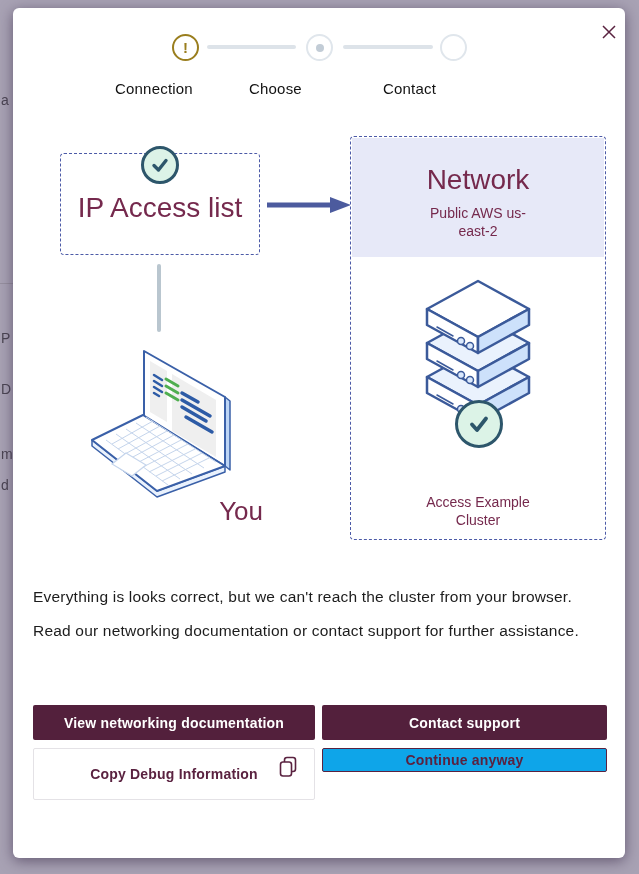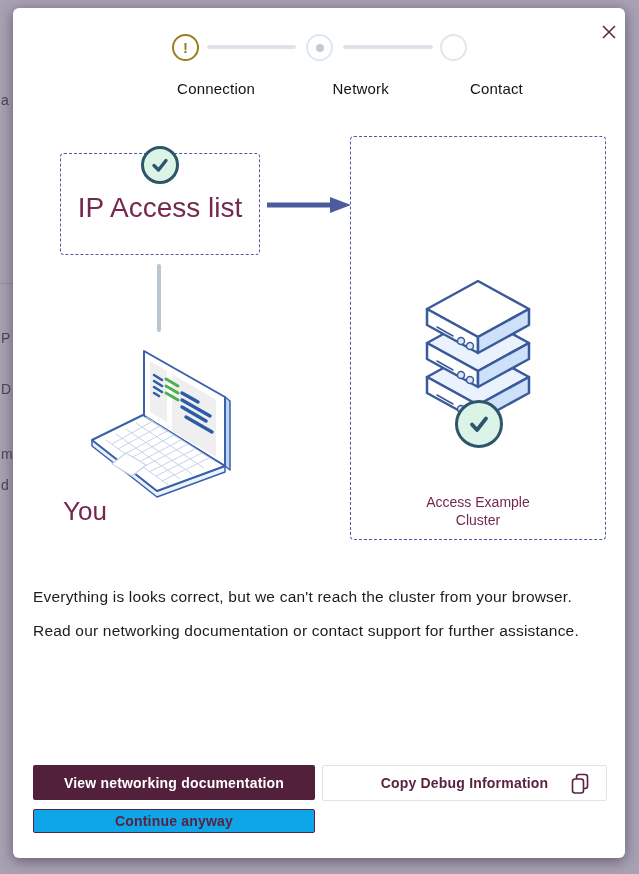--- a/index.html
+++ b/index.html
@@ -19,36 +19,36 @@
   }
   
   .close-btn{position:absolute;left:586px;top:14px;width:20px;height:20px;cursor:pointer;background:none;border:none;padding:0;}
   
   .step-circle{position:absolute;box-sizing:border-box;width:27px;height:27px;border-radius:50%;top:26px;display:flex;align-items:center;justify-content:center;background:#fff;}
   .step-warning{border:2px solid #9a7e1e;color:#9a7e1e;font-weight:700;font-size:15px;}
   .step-active{border:2px solid #e0e6ec;}
   .step-active .dot{width:8px;height:8px;border-radius:50%;background:#c2ccd6;}
   .step-pending{border:2px solid #e0e6ec;}
   .step-connector{position:absolute;top:37px;height:4px;border-radius:2px;background:#dde3e9;}
-  .step-label{position:absolute;top:72px;width:140px;text-align:right;font-size:15px;color:#121212;letter-spacing:.2px;}
+  .step-label{position:absolute;top:72px;width:140px;text-align:left;font-size:15px;color:#121212;letter-spacing:.2px;}
   
   .dashed-box{position:absolute;box-sizing:border-box;border:1.5px dashed #4c5aa7;border-radius:4px;background:#fff;}
   .diagram-title{font-size:28px;font-weight:400;color:#75294d;text-align:center;}
   .diagram-sub{font-size:14px;color:#75294d;text-align:center;line-height:18px;}
   .check-circle{position:absolute;box-sizing:border-box;background:#dcf3e7;border:3px solid #2d566b;border-radius:50%;display:flex;align-items:center;justify-content:center;z-index:3;}
   .network-header{position:absolute;left:1px;right:1px;top:1px;height:119px;background:#e7e9f8;display:flex;flex-direction:column;align-items:center;padding-top:26px;box-sizing:border-box;}
   .v-line{position:absolute;left:144px;top:256px;width:4px;height:68px;background:#b9c6cf;border-radius:2px;}
-  .you-label{position:absolute;left:50px;top:488px;width:200px;text-align:left;font-size:26px;color:#75294d;}
+  .you-label{position:absolute;left:50px;top:488px;width:200px;text-align:right;font-size:26px;color:#75294d;}
   
   .msg{position:absolute;left:20px;width:578px;font-size:15.5px;color:#1c1c1c;letter-spacing:.2px;}
   
-  .actions{position:absolute;left:20px;top:757px;width:574px;display:grid;grid-template-columns:282px 285px;column-gap:7px;row-gap:8px;}
+  .actions{position:absolute;left:20px;top:697px;width:574px;display:grid;grid-template-columns:282px 285px;column-gap:7px;row-gap:8px;}
   .btn{box-sizing:border-box;height:35px;display:flex;align-items:center;justify-content:center;font-family:"Liberation Sans",sans-serif;font-size:14px;font-weight:700;letter-spacing:.2px;border-radius:2px;cursor:pointer;position:relative;}
   .btn-filled{background:#53203c;color:#ffffff;border:none;}
-  .btn-ghost{background:#fff;color:#5a2240;border:1px solid #e4e2e6;height:36px;}
+  .btn-ghost{background:#fff;color:#5a2240;border:1px solid #e4e2e6;height:52px;}
   .btn-outline{background:#0ea5e9;color:#5a2240;border:1.5px solid #5a2240;height:24px;}
   .copy-ic{position:absolute;right:16px;top:7px;}
 </style>
 </head>
 <body>
 
 <div>
   <span class="peek-letter" style="top:92px">a</span>
   <div class="peek-line"></div>
   <span class="peek-letter" style="top:330px">P</span>
@@ -72,21 +72,21 @@
       <span>!</span>
     </div>
     <div class="step-connector" style="left:194px;width:89px"></div>
     <div class="step-circle step-active" style="left:293px">
       <span class="dot"></span>
     </div>
     <div class="step-connector" style="left:330px;width:90px"></div>
     <div class="step-circle step-pending" style="left:427px"></div>
 
     <div class="step-label" style="left:102px">Connection</div>
-    <div class="step-label" style="left:236px">Network</div>
+    <div class="step-label" style="left:236px">Choose</div>
     <div class="step-label" style="left:370px">Contact</div>
   </div>
 
   <div>
 
     <div class="dashed-box" style="left:47px;top:145px;width:200px;height:102px">
       <div class="diagram-title" style="margin-top:38px">IP Access list</div>
     </div>
     <div class="check-circle" style="left:128px;top:138px;width:38px;height:38px">
       <svg width="22" height="22" viewBox="0 0 22 22">
@@ -125,20 +125,24 @@
           <path d="M58 72 L128 117 M48 78 L116 123 M38 84 L104 129 M28 89 L92 134 M18 95 L80 140"></path>
           <path d="M65 76 L24 99 M72 81 L30 104 M79 86 L37 109 M86 90 L43 113 M93 95 L49 118 M100 99 L55 122 M107 104 L61 127 M114 108 L68 131 M121 113 L74 136"></path>
         </g>
 
         <path d="M38 108 L58 120 L44 131 L24 119 Z" fill="#ffffff" stroke="#c5d5ec" stroke-width="1.2"></path>
       </svg>
     </div>
     <div class="you-label">You</div>
 
     <div class="dashed-box" style="left:337px;top:128px;width:256px;height:404px">
+      <div class="network-header">
+        <div class="diagram-title">Network</div>
+        <div class="diagram-sub" style="max-width:112px;margin-top:8px">Public AWS us-east-2</div>
+      </div>
 
       <div style="position:absolute;left:50%;top:140px;transform:translateX(-50%)">
         <svg width="150" height="150" viewBox="0 0 150 150">
           <g stroke="#3b5a9a" stroke-width="2.5" stroke-linejoin="round">
 
             <path d="M75 72 L126 100 L75 128 L24 100 Z" fill="#eaf2fd"></path>
             <path d="M24 100 L24 116 L75 144 L75 128 Z" fill="#ffffff"></path>
             <path d="M75 128 L126 100 L126 116 L75 144 Z" fill="#cde1fb"></path>
 
             <path d="M75 38 L126 66 L75 94 L24 66 Z" fill="#eaf2fd"></path>
@@ -172,20 +176,21 @@
 
       <div class="diagram-sub" style="position:absolute;left:50%;top:356px;transform:translateX(-50%);max-width:130px;width:130px">Access Example Cluster</div>
     </div>
   </div>
 
   <div class="msg" style="top:614px">Read our networking documentation or contact support for further assistance.</div>
   <div class="msg" style="top:580px">Everything is looks correct, but we can't reach the cluster from your browser.</div>
 
   <div class="actions">
     <button class="btn btn-filled">View networking documentation</button>
+    <button class="btn btn-filled">Contact support</button>
     <button class="btn btn-ghost">
       <span>Copy Debug Information</span>
       <span class="copy-ic">
         <svg width="20" height="22" viewBox="0 0 20 22">
           <rect x="6.5" y="1.5" width="11" height="14" rx="2.5" fill="#ffffff" stroke="#5a2240" stroke-width="1.6"></rect>
           <rect x="2.5" y="6" width="11" height="14" rx="2.5" fill="#ffffff" stroke="#5a2240" stroke-width="1.6"></rect>
         </svg>
       </span>
     </button>
     <button class="btn btn-outline">Continue anyway</button>

